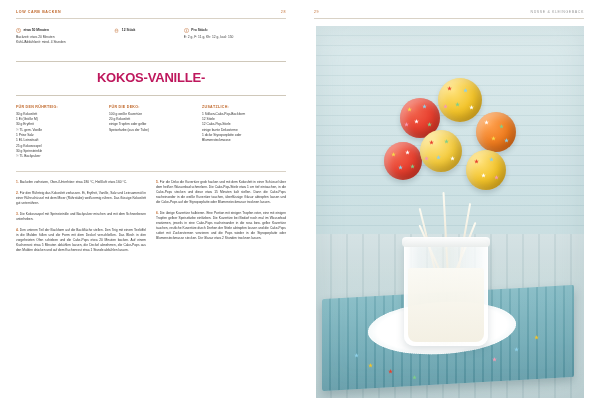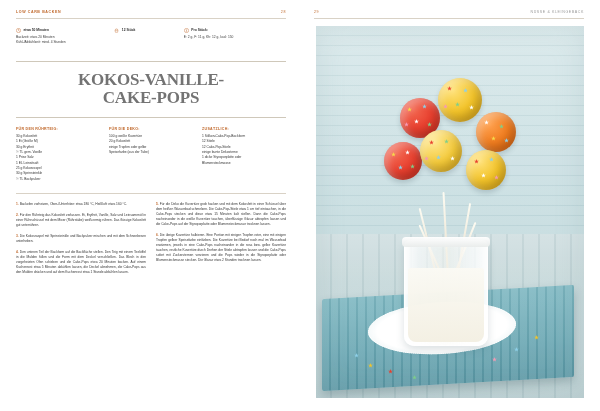--- a/index.html
+++ b/index.html
@@ -71,24 +71,24 @@
   .ic svg { display: block; width: 5px; height: 5px; }
 
   .title-block {
     margin-top: 16px;
     border-top: 0.8px solid #cfc8ba;
     border-bottom: 0.8px solid #cfc8ba;
     padding: 9px 0 10px 0;
     text-align: center;
   }
   .recipe-title {
-    font-family: Liberation Serif, serif;
+    font-family: Liberation Sans, sans-serif;
     font-weight: bold;
-    color: #737373;
-    font-size: 17px;
+    color: #be185d;
+    font-size: 13px;
     line-height: 1.06;
     letter-spacing: -0.2px;
   }
 
   .cols {
     display: flex;
     margin-top: 9px;
     gap: 9px;
   }
   .col { width: 85px; }
@@ -284,21 +284,20 @@
               </svg>
           </span>
           <span>Pro Stück:</span>
         </div>
         <div>E: 2 g, F: 11 g, Kh: 12 g, kcal: 150</div>
       </div>
     </div>
 
     <div class="title-block">
       <div class="recipe-title">KOKOS-VANILLE-</div>
-      <div class="recipe-title">CAKE-POPS</div>
     </div>
 
     <div class="cols">
       <div class="col">
         <div class="col-head">FÜR DEN RÜHRTEIG:</div>
         <ul class="ing-list">
           <li>30 g Kokosfett</li>
           <li>1 Ei (Größe M)</li>
           <li>30 g Erythrit</li>
           <li>½ TL gem. Vanille</li>

